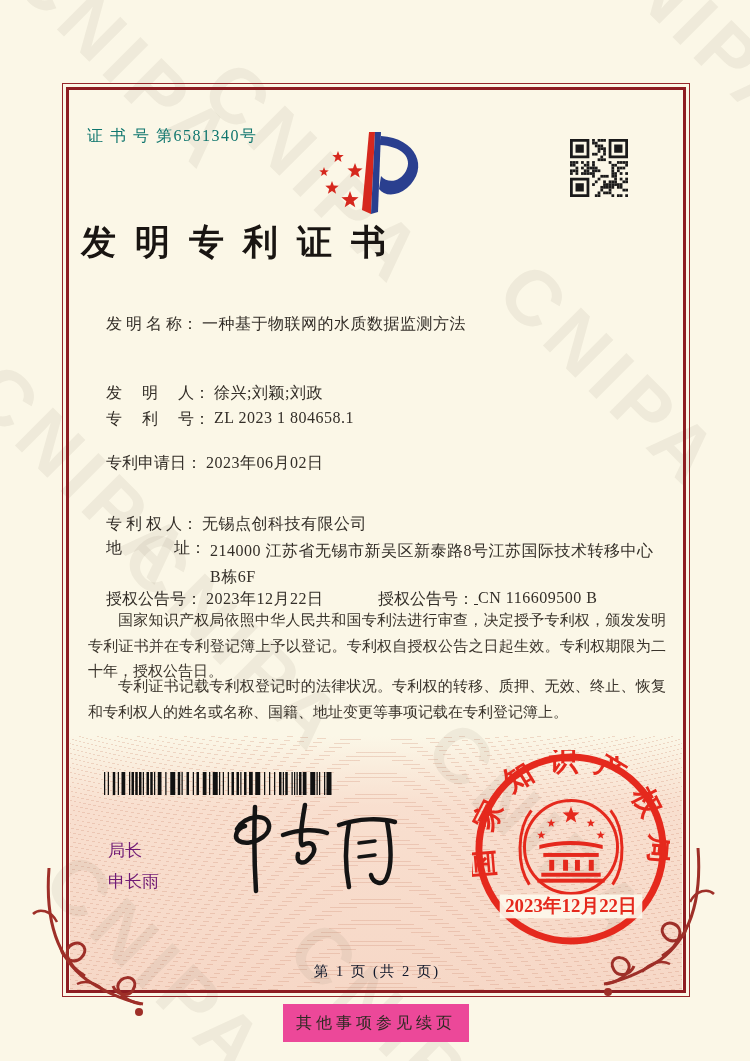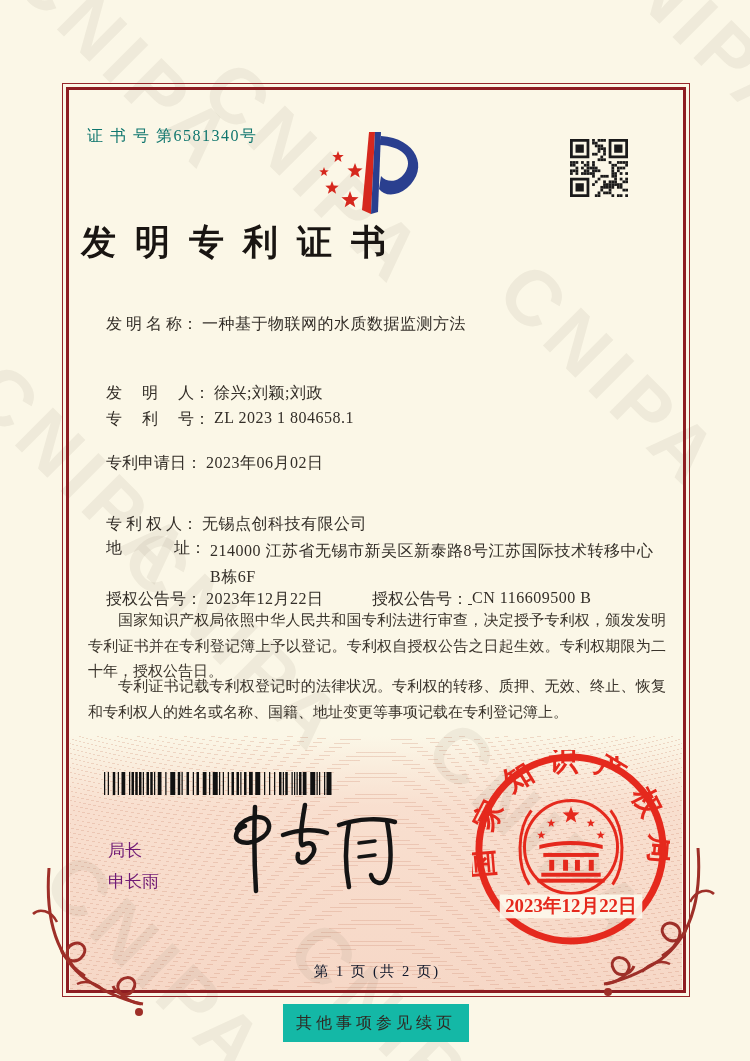--- a/index.html
+++ b/index.html
@@ -45,41 +45,41 @@
   .qr{position:absolute;z-index:2;left:570px;top:139px;width:58px;height:58px;}
   .title{
     position:absolute;z-index:2;left:62px;top:219px;width:630px;
     text-align:left;font-size:35px;font-weight:700;color:#191512;
     letter-spacing:19px;text-indent:19px;
   }
   .row{position:absolute;z-index:2;left:106px;width:560px;font-size:16px;color:#332e28;}
   .flabel{white-space:pre;display:inline-block;vertical-align:top;}
   .fvalue{display:inline-block;vertical-align:top;letter-spacing:0.5px;}
   .addr .fvalue{width:452px;line-height:26px;}
-  .pair2{position:absolute;left:266px;top:0;text-decoration:underline;}
+  .pair2{position:absolute;left:272px;top:0;text-decoration:underline;}
   .para{
     position:absolute;z-index:2;left:88px;width:578px;
     font-size:15px;line-height:25.5px;color:#3a342c;
     text-align:justify;text-indent:2em;margin:0;
   }
   .barcode{position:absolute;z-index:2;left:104px;top:772px;}
   .signer{
     position:absolute;z-index:2;left:108px;top:835px;
     font-family:"Liberation Sans","DejaVu Sans",sans-serif;
     font-size:17px;line-height:31px;color:#701a75;
   }
   .signature{position:absolute;z-index:3;left:215px;top:793px;width:195px;height:105px;}
   .seal{position:absolute;z-index:3;left:472px;top:750px;width:198px;height:198px;}
   .page-note{
     position:absolute;z-index:2;left:62px;top:962px;width:630px;
     text-align:center;font-size:14.5px;letter-spacing:2px;color:#0f172a;
   }
   .cont-box{
     position:absolute;z-index:5;left:283px;top:1004px;width:186px;height:38px;
-    background:#14b8a6;display:flex;align-items:center;justify-content:center;
+    background:#ec4899;display:flex;align-items:center;justify-content:center;
     font-size:16px;letter-spacing:4px;color:#2f2a24;
   }
   .flourish{position:absolute;z-index:5;pointer-events:none;}
   .flourish.br{left:598px;top:842px;}
   .flourish.bl{left:14px;top:862px;transform:scaleX(-1);}
 </style>
 </head>
 <body>
 
 <span class="wm" style="left:-14px;top:14px">CNIPA</span>

